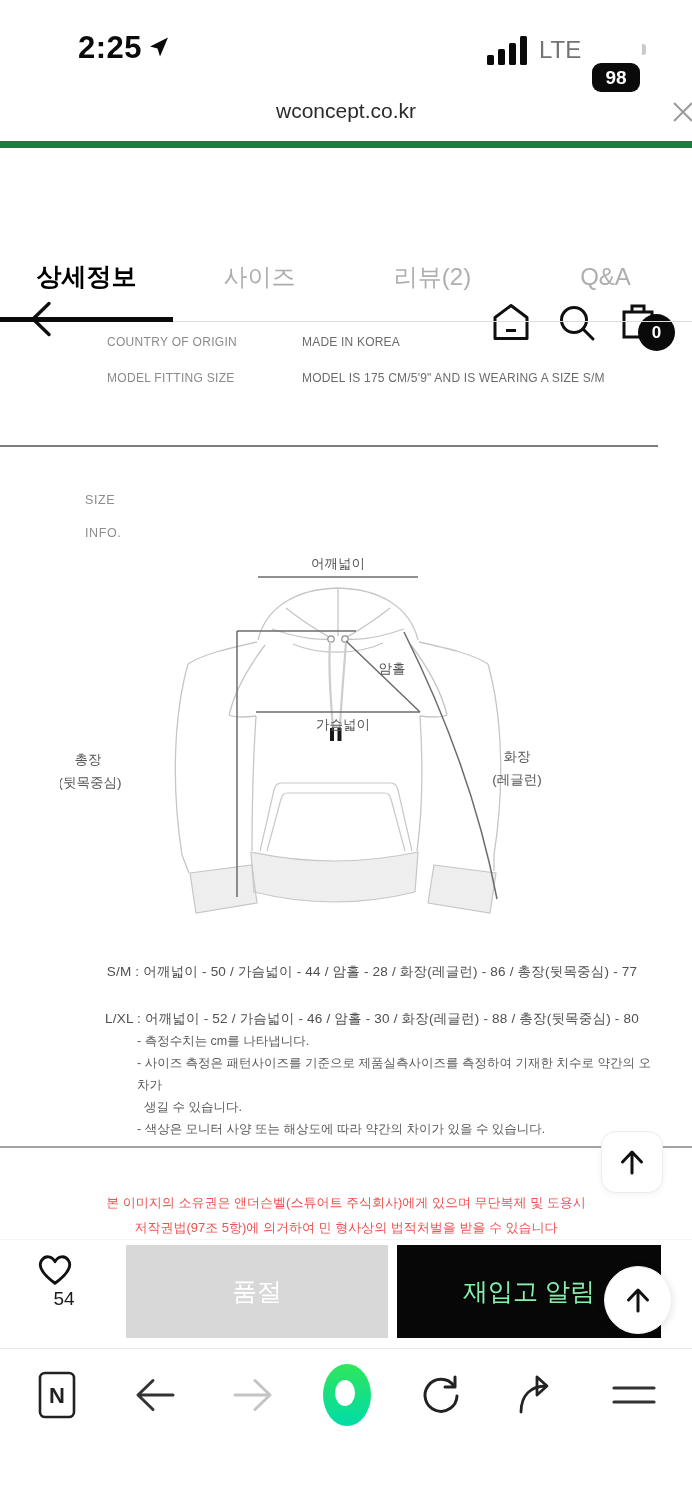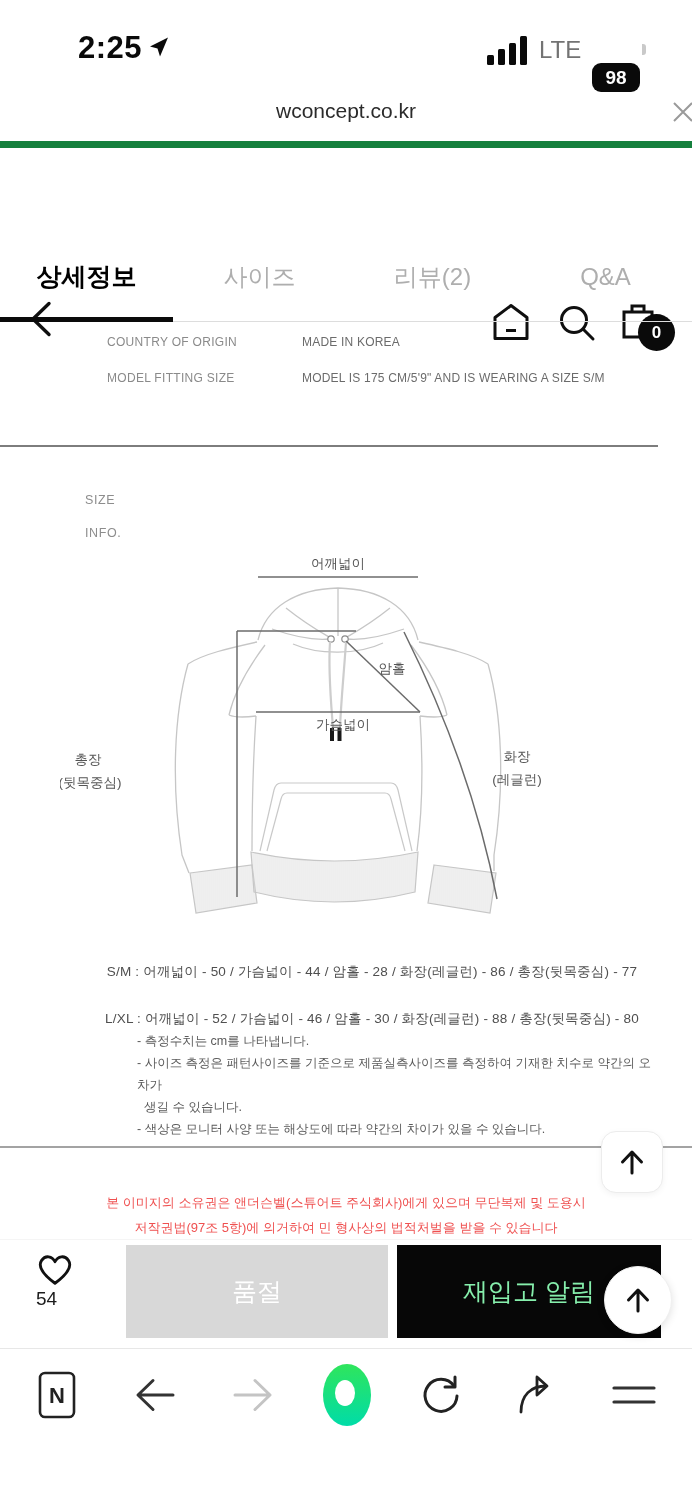--- a/index.html
+++ b/index.html
@@ -59,21 +59,21 @@
 
   .scrolltop-btn{top:1131px;left:601px;width:62px;height:62px;background:#fff;border:1.5px solid #ececec;
                  border-radius:15px;box-sizing:border-box;display:flex;align-items:center;justify-content:center;
                  box-shadow:0 2px 6px rgba(0,0,0,.05);}
 
   .warn{left:0;width:692px;text-align:center;font-size:13px;color:#ef5050;}
   .w1{top:1194px;} .w2{top:1219px;}
 
   
   .action-bar{top:1240px;left:0;width:692px;height:108px;background:#fff;box-shadow:0 -1px 0 rgba(0,0,0,.04);}
-  .like-btn{position:absolute;left:36px;top:12px;width:56px;height:86px;text-align:left;}
+  .like-btn{position:absolute;left:36px;top:12px;width:56px;height:86px;text-align:center;}
   .like-count{margin-top:2px;font-size:19px;color:#1c1c1c;}
   .soldout-btn{position:absolute;left:126px;top:5px;width:262px;height:93px;background:#d8d8d8;border:none;
                color:#fff;font-size:25px;font-family:inherit;display:flex;align-items:center;justify-content:center;}
   .restock-btn{position:absolute;left:397px;top:5px;width:264px;height:93px;background:#070707;border:none;
                color:#86efac;font-size:25px;font-family:inherit;display:flex;align-items:center;justify-content:center;}
   .float-up{top:1266px;left:604px;width:68px;height:68px;background:#fff;border:1px solid #f0f0f0;border-radius:50%;
             box-sizing:border-box;display:flex;align-items:center;justify-content:center;
             box-shadow:0 2px 8px rgba(0,0,0,.12);}
 
   

